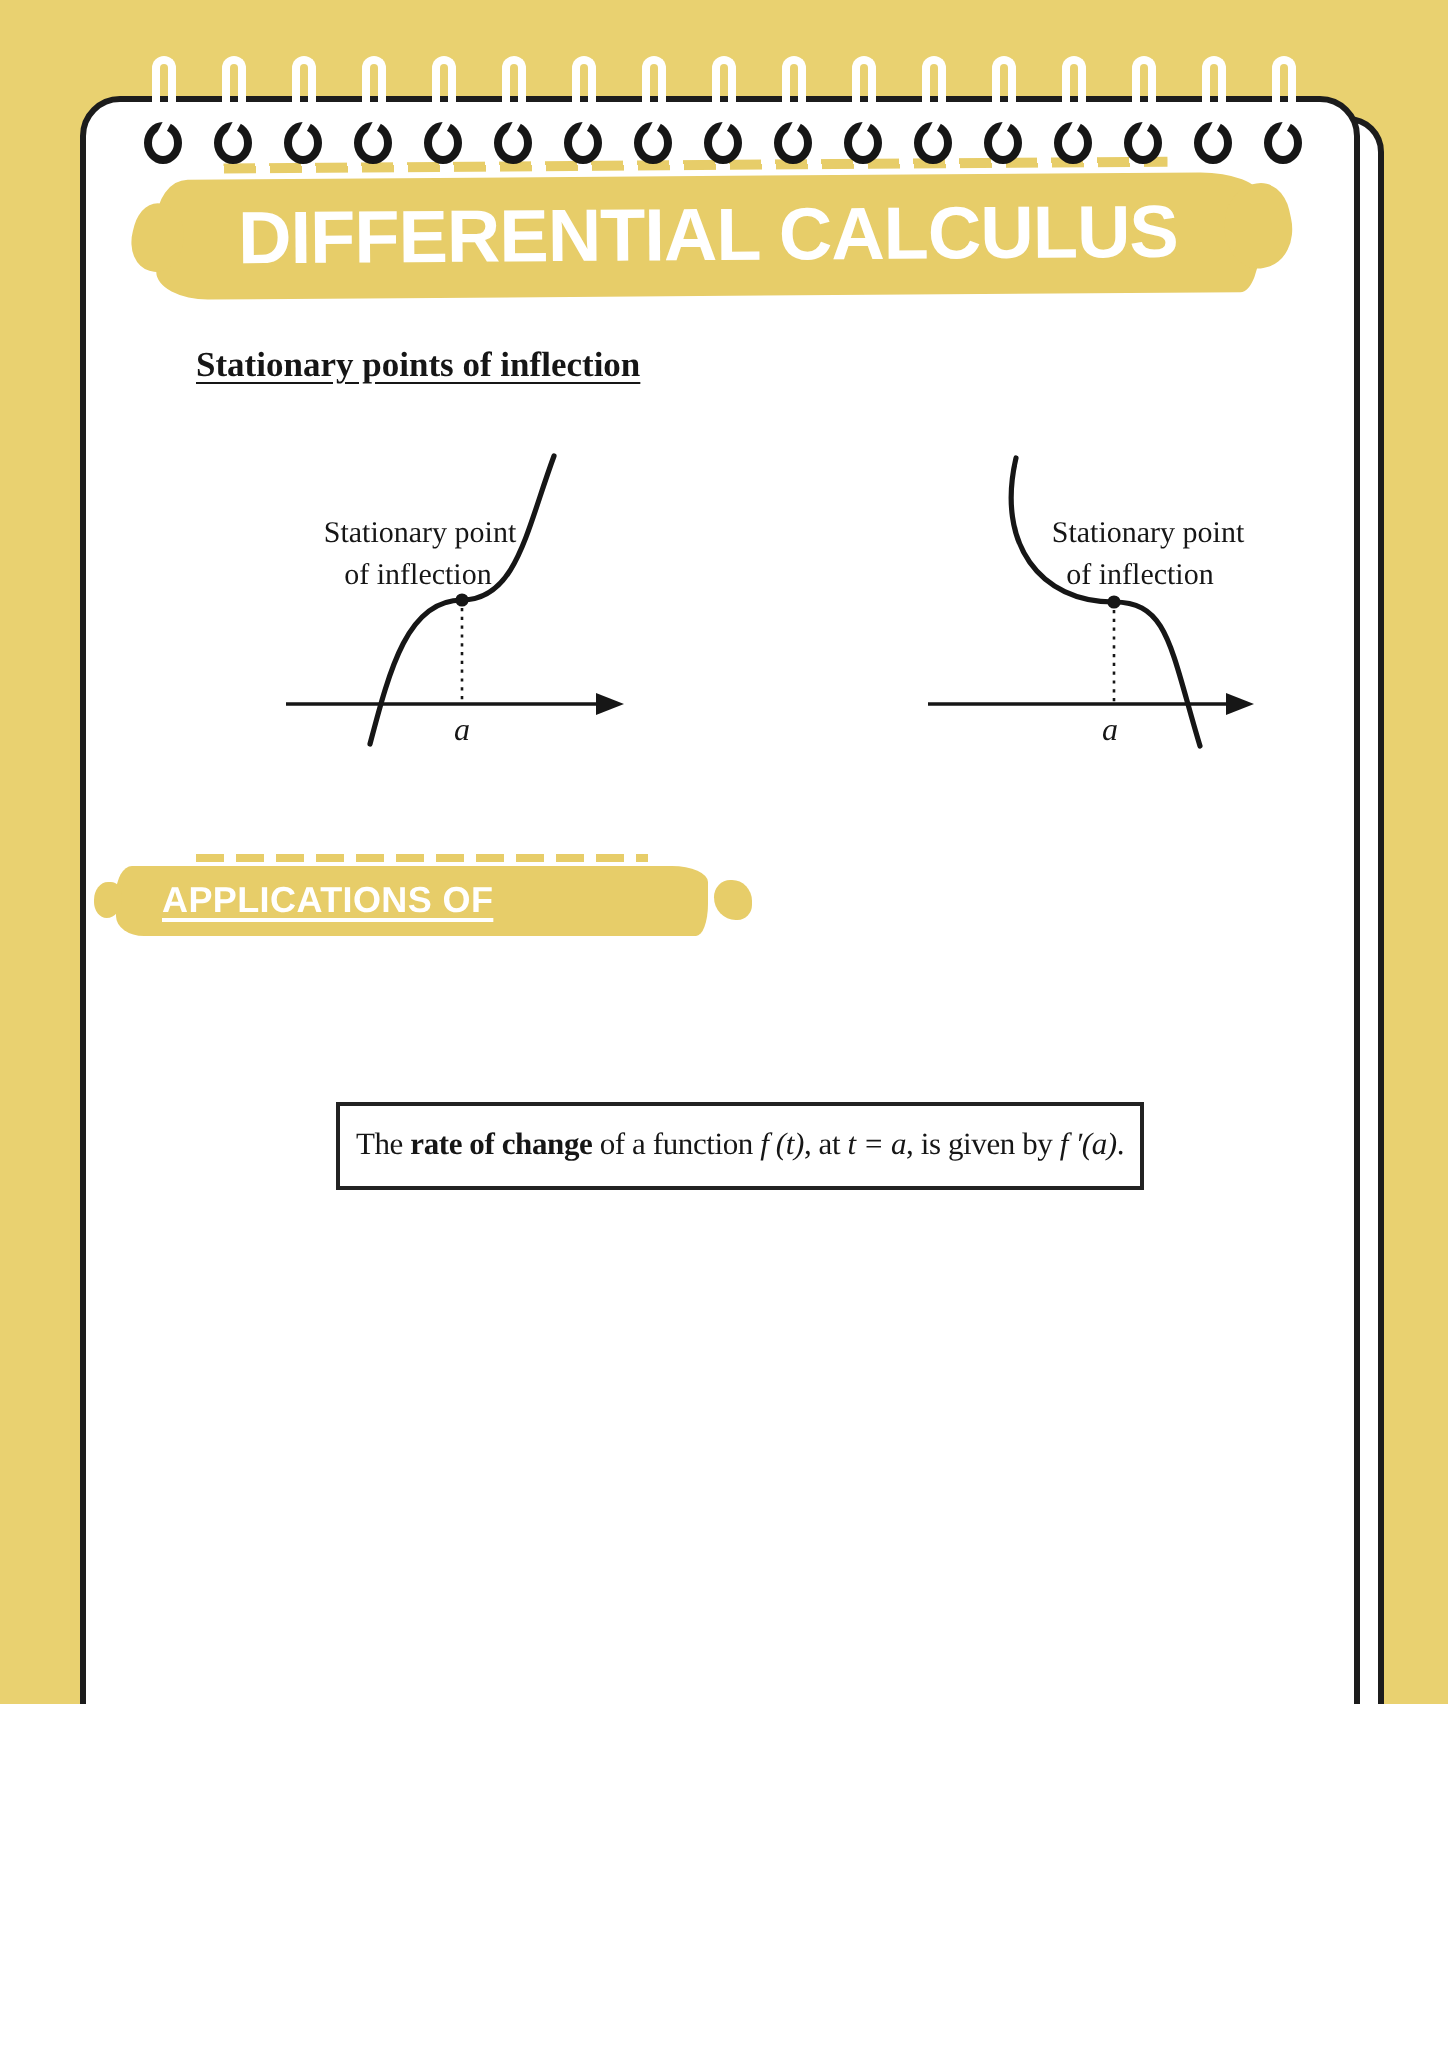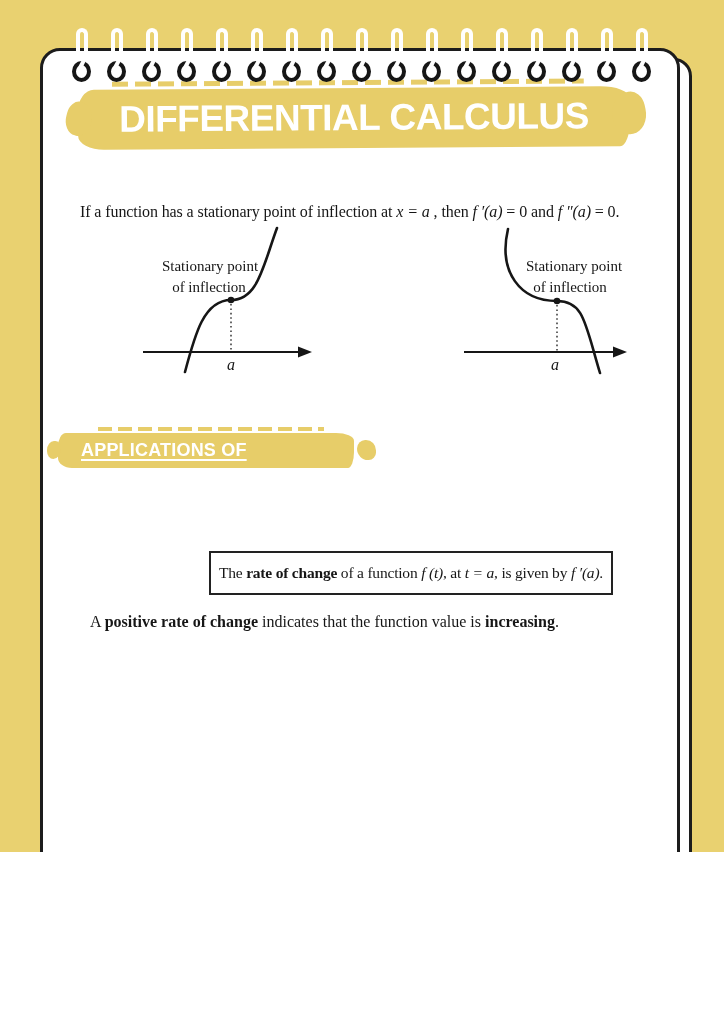--- a/index.html
+++ b/index.html
@@ -67,40 +67,40 @@
   .brush-label{position:relative;z-index:2;margin:0;color:#fff;
        font-family:"Liberation Sans","DejaVu Sans",sans-serif;font-weight:700;font-size:18px;
        letter-spacing:0.2px;text-decoration:underline;text-decoration-thickness:2px;
        text-underline-offset:3px;text-decoration-color:#fff;}
   .brush-a .brush-label{line-height:35px;padding-left:23px;}
   .brush-b .brush-label{line-height:30px;padding-left:17px;}
 
   
   .gradient{position:absolute;left:45px;top:460px;width:580px;margin:0;font-size:16px;}
   .rate-box{position:absolute;left:125px;top:500px;width:400px;height:40px;
-       border:2px solid #222;display:flex;align-items:center;justify-content:center;margin-left:41px;}
+       border:2px solid #222;display:flex;align-items:center;justify-content:center;}
   .rate-box p{margin:0;font-size:15.5px;text-align:center;letter-spacing:-0.2px;}
   .pos{position:absolute;left:47px;top:562px;width:580px;margin:0;font-size:16px;}
   .neg{position:absolute;left:47px;top:594px;width:580px;margin:0;font-size:16px;}
 </style>
 </head>
 <body>
 
 <div class="canvas">
   <div class="page-behind"></div>
 
   <div class="page">
 
     <div class="title-brush">
       <div class="speck"></div>
       <h1 class="title">DIFFERENTIAL CALCULUS</h1>
     </div>
 
-
-    <p class="intro"><span>If a function has a stationary point of inflection at </span><i>x = a</i><span> , then </span><i>f ′(a)</i><span> = 0 </span><span> and </span><i>f ″(a)</i><span> = 0.</span></p>
+    <h2 class="sec-heading">Stationary points of inflection</h2>
+
 
     <svg class="graph graph-left" width="178" height="168" viewBox="0 0 178 168">
       <line x1="3" y1="130" x2="158" y2="130" stroke="#161616" stroke-width="1.8"></line>
       <polygon points="158,124.5 172,130 158,135.5" fill="#161616"></polygon>
       <path d="M 45 150 C 55 112, 64 78, 91 78 C 118 78, 123 44, 137 6" fill="none" stroke="#161616" stroke-width="2.6" stroke-linecap="round"></path>
       <line x1="91" y1="82" x2="91" y2="130" stroke="#161616" stroke-width="1.3" stroke-dasharray="1.6 2.8"></line>
       <circle cx="91" cy="78" r="3.3" fill="#161616"></circle>
       <text class="gtext" x="70" y="49" text-anchor="middle">Stationary point</text>
       <text class="gtext" x="69" y="70" text-anchor="middle">of inflection</text>
       <text class="gmath" x="91" y="148" text-anchor="middle">a</text>
@@ -120,21 +120,20 @@
     <div class="brush brush-a">
       <div class="speck-a"></div>
       <div class="brush-label">APPLICATIONS OF DERIVATIVE</div>
     </div>
 
 
     <div class="rate-box">
       <p><span>The </span><span class="bd">rate of change</span><span> of a function </span><i>f (t)</i><span>, at </span><i>t = a</i><span>, is given by </span><i>f ′(a)</i><span>.</span></p>
     </div>
 
-    <p class="pos"><span>A </span><span class="bd">positive rate of change</span><span> indicates that the function value is </span><span class="bd">increasing</span><span>.</span></p>
 
 
   </div>
 
   <div class="rings">
     <div class="ring-unit" style="left:71px">
         <div class="arc"></div>
         <div class="ringo"></div>
       </div>
     <div class="ring-unit" style="left:106px">

